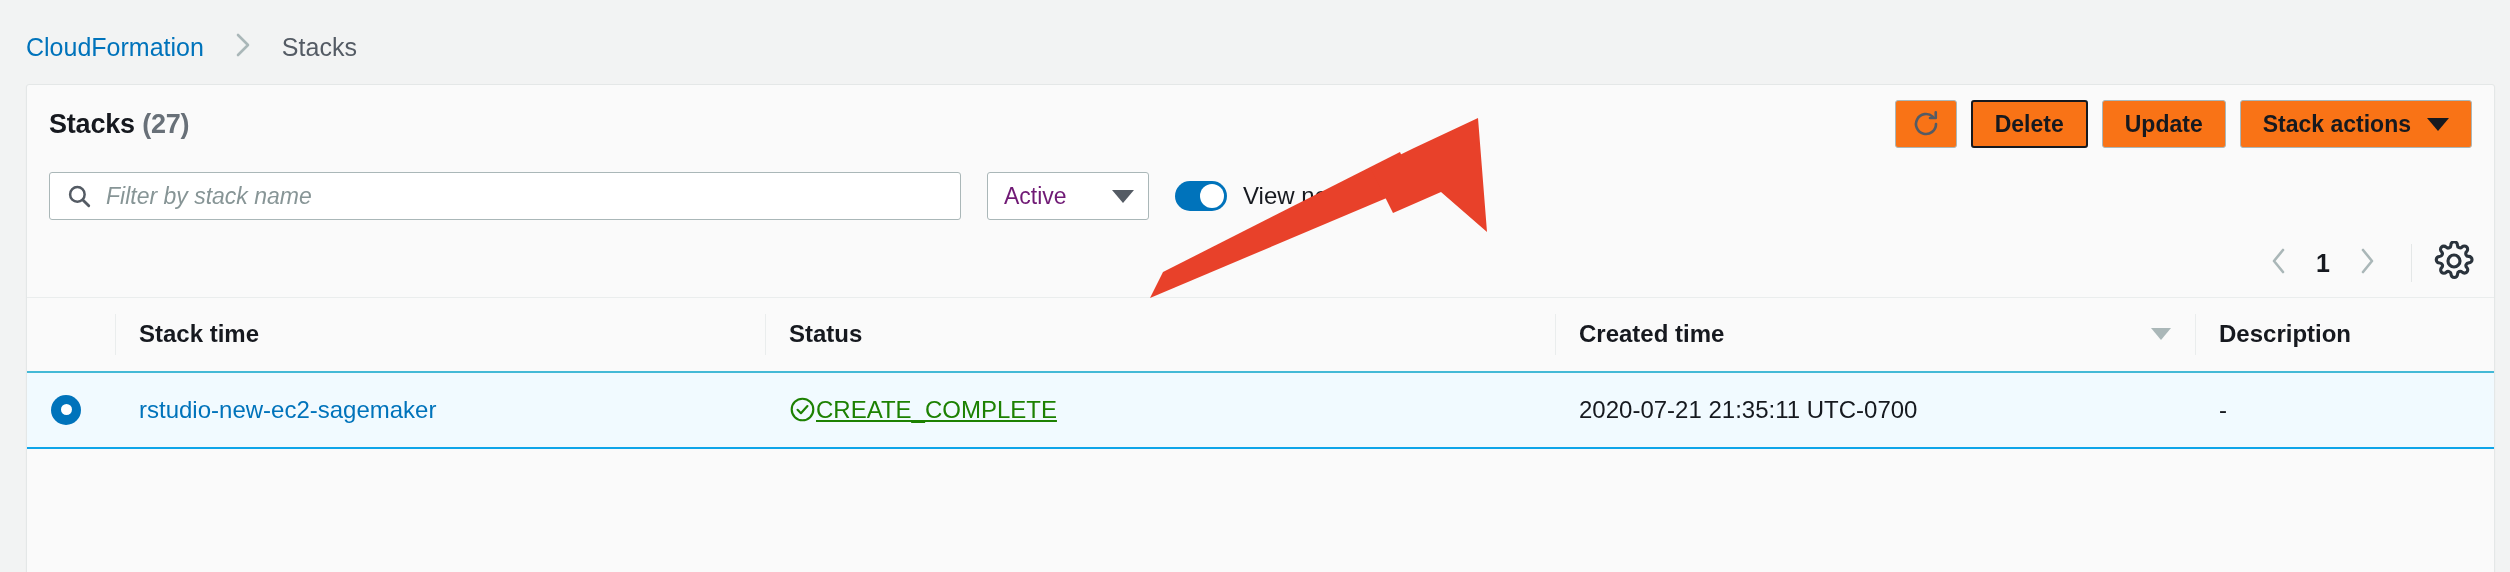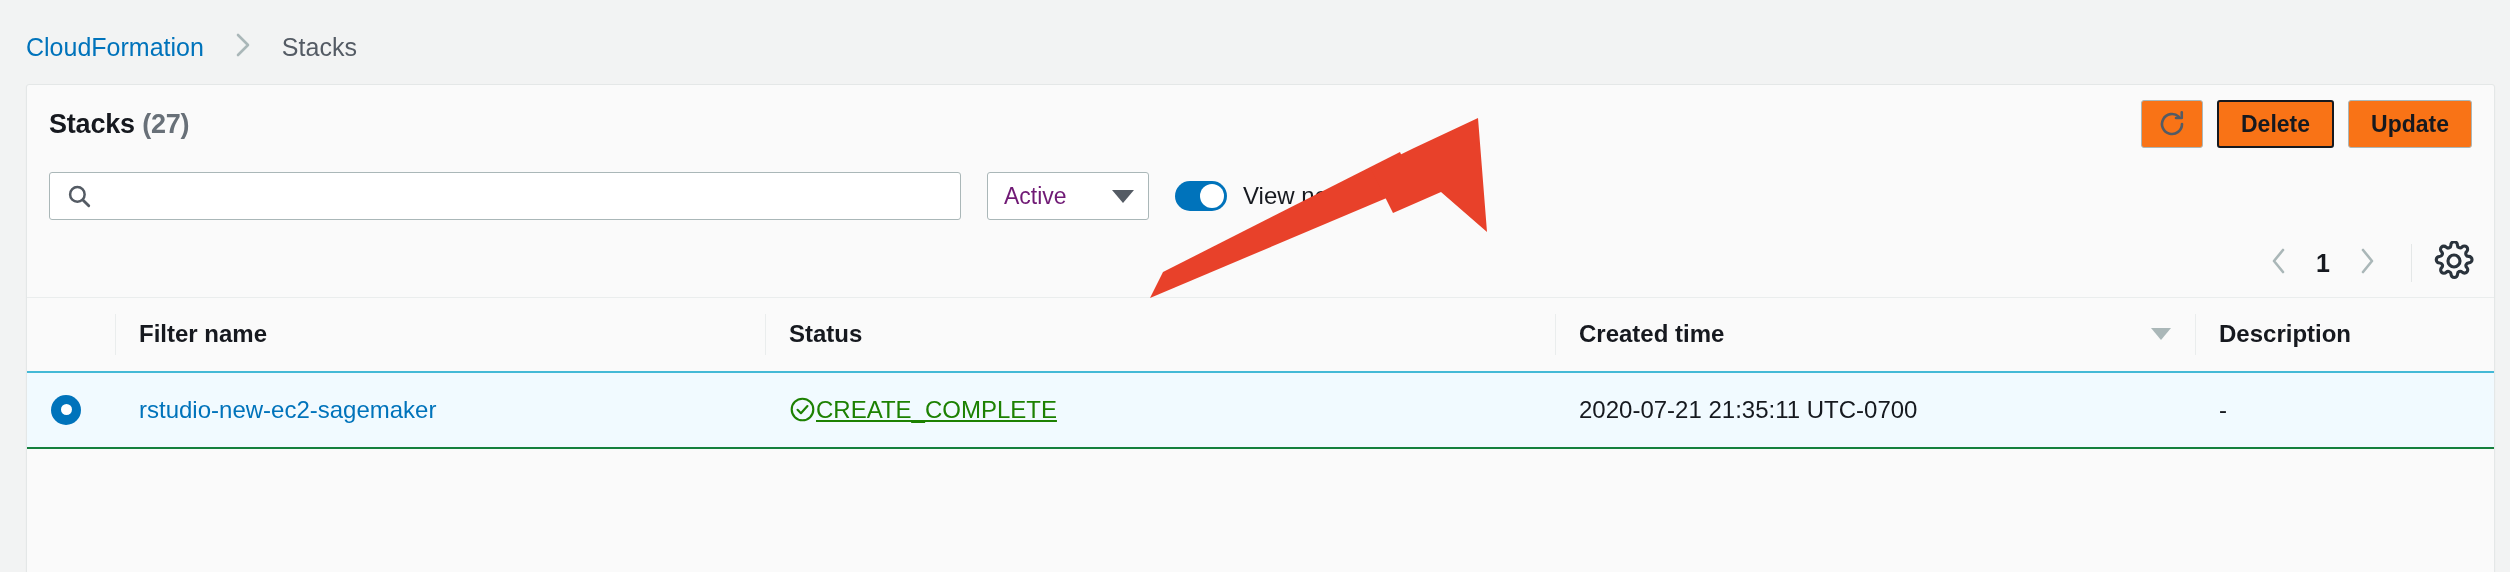--- a/index.html
+++ b/index.html
@@ -167,21 +167,21 @@
     width: 0; height: 0;
     border-left: 10px solid transparent;
     border-right: 10px solid transparent;
     border-top: 12px solid #aab7b8;
   }
   .vdiv { position: absolute; left: 0; top: 16px; bottom: 16px; width: 1px; background: #eaeded; }
 
   .row-sel td {
     background: #f1faff;
     border-top: 2px solid #44b9d6;
-    border-bottom: 2px solid #15803d;
+    border-bottom: 2px solid #0ea5e9;
     height: 76px;
     padding: 0 24px;
     font-size: 24px;
     color: #16191f;
     vertical-align: middle;
   }
   .radio {
     width: 30px; height: 30px; border-radius: 50%;
     background: #0073bb;
     display: flex; align-items: center; justify-content: center;
@@ -237,32 +237,37 @@
         </div>
 
         <div class="btn emphasis">
           <span>Delete</span>
         </div>
 
         <div class="btn">
           <span>Update</span>
         </div>
 
+        <div class="btn">
+          <span>Stack actions</span>
+          <span class="caret"></span>
+        </div>
 
       </div>
     </div>
 
     <div class="filter-row">
       <div class="search">
         <span class="search-ico">
           <svg viewBox="0 0 24 24" fill="none">
             <circle cx="10.5" cy="10.5" r="6.7" stroke="#545b64" stroke-width="2.3"></circle>
             <path d="M15.6 15.6 L21 21" stroke="#545b64" stroke-width="2.6" stroke-linecap="round"></path>
           </svg>
         </span>
+        <input type="text" placeholder="Filter by stack name" style="">
       </div>
 
       <div class="select">
         <span>Active</span>
         <span class="caret"></span>
       </div>
 
       <div class="toggle-wrap">
         <div class="toggle">
           <div class="knob"></div>
@@ -305,21 +310,21 @@
           <col class="col-status">
           <col class="col-time">
           <col>
       </colgroup>
       <thead>
         <tr>
           <th></th>
           <th>
             <span class="vdiv"></span>
             <div class="th-inner">
-                <span>Filter name</span>
+                <span>Stack time</span>
               </div>
           </th>
           <th>
             <span class="vdiv"></span>
             <div class="th-inner">
                 <span>Status</span>
               </div>
           </th>
           <th>
             <span class="vdiv"></span>

